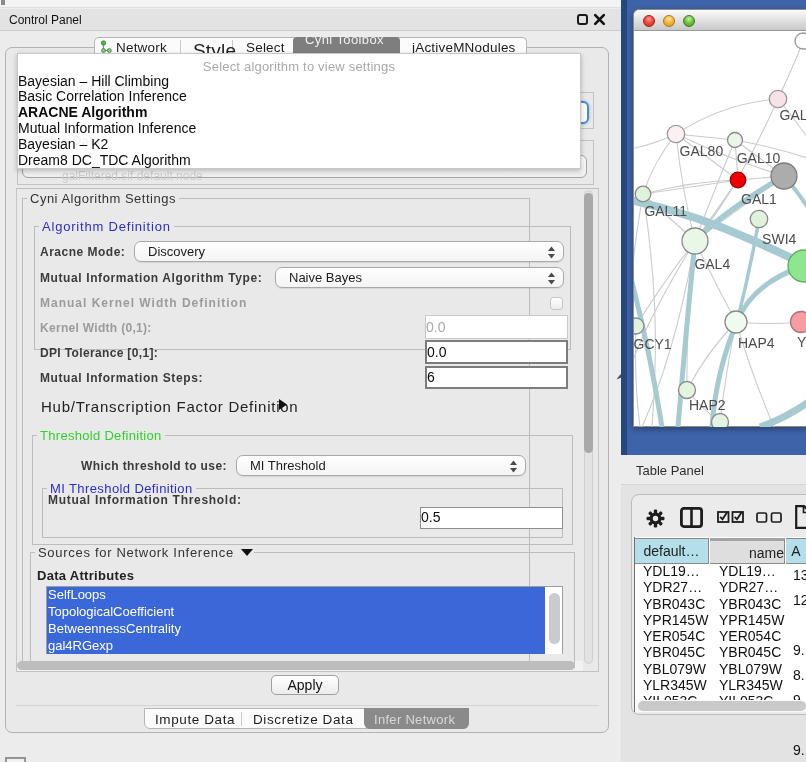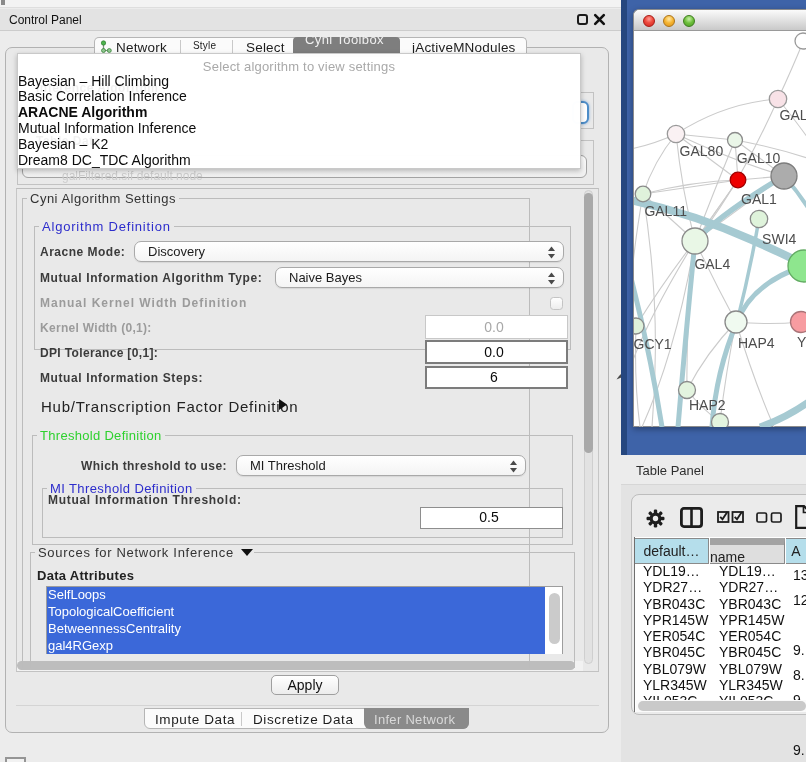--- a/index.html
+++ b/index.html
@@ -1,21 +1,21 @@
 <!DOCTYPE html>
 <html><head><meta charset="utf-8"><style>
 *{margin:0;padding:0;box-sizing:border-box}
 html,body{width:806px;height:762px;overflow:hidden;background:#ececec;font-family:"Liberation Sans",sans-serif}
 .abs{position:absolute}
 .lbl{font-weight:bold;font-size:12px;color:#3b3b3b;letter-spacing:.3px}
 .dis{color:#9b9b9b}
 .combo{position:absolute;border:1px solid #a9a9a9;border-radius:7px;background:linear-gradient(#ffffff,#f4f4f4);box-shadow:0 1px 1px rgba(0,0,0,.08)}
 .combo .ctxt{position:absolute;left:13px;top:2px;font-size:13px;color:#1c1c1c}
 .carr{position:absolute;right:7px;top:4px}
-.field{position:absolute;background:#fff;font-size:14px;color:#0a0a0a;text-align:center;padding-right:5px}
+.field{position:absolute;background:#fff;font-size:14px;color:#0a0a0a;text-align:left;padding-right:5px}
 .gbox{position:absolute;border:1px solid #bcbcbc}
 .gtit{position:absolute;top:-8px;left:4px;background:#e9e9e9;padding:0 3px;font-size:13px;color:#333;white-space:nowrap}
 </style></head>
 <body>
 
 <div class="abs" style="left:0;top:0;width:621px;height:762px;background:#ececec"></div>
 <div class="abs" style="left:0;top:0;width:621px;height:8px;background:#f3f3f3;border-bottom:1px solid #dedede"></div>
 <div class="abs" style="left:1px;top:0;width:4px;height:5px;background:#8a8a8a"></div>
 
 <div class="abs" style="left:0;top:9px;width:621px;height:22px;background:#e3e3e3;border-bottom:1px solid #cccccc"></div>
@@ -32,21 +32,21 @@
 <div class="abs" style="left:180px;top:40px;width:1px;height:14px;background:#c9c9c9"></div>
 <div class="abs" style="left:232px;top:40px;width:1px;height:14px;background:#c9c9c9"></div>
 <div class="abs" style="left:293px;top:37px;width:107px;height:20px;background:#7e7e7e;border-radius:4px 4px 0 0"></div>
 <svg class="abs" style="left:100px;top:40px" width="12" height="14" viewBox="0 0 12 14">
       <path d="M3.5 3.5 L3.5 10.5 M3.5 10.5 L9 10.5" stroke="#7f8f7f" stroke-width="1.2" fill="none"></path>
       <circle cx="3.5" cy="3" r="2.2" fill="#4db34d" stroke="#2e7d2e" stroke-width=".7"></circle>
       <circle cx="3.5" cy="10.5" r="2" fill="#8fc98f" stroke="#2e7d2e" stroke-width=".7"></circle>
       <circle cx="9.3" cy="10.5" r="2" fill="#8fc98f" stroke="#2e7d2e" stroke-width=".7"></circle>
     </svg>
 <div class="abs" style="left:116px;top:40px;font-size:13.5px;color:#1d1d1d;letter-spacing:.2px">Network</div>
-<div class="abs" style="left:193px;top:40px;font-size:10px;color:#1d1d1d;letter-spacing:.2px">Style</div>
+<div class="abs" style="left:193px;top:40px;font-size:19px;color:#1d1d1d;letter-spacing:.2px">Style</div>
 <div class="abs" style="left:246px;top:40px;font-size:13.5px;color:#1d1d1d;letter-spacing:.2px">Select</div>
 <div class="abs" style="left:305px;top:32px;font-size:13px;color:#f0f0f0;letter-spacing:.4px">Cyni Toolbox</div>
 <div class="abs" style="left:412px;top:40px;font-size:13.5px;color:#1d1d1d;letter-spacing:.2px">jActiveMNodules</div>
 </div>
 
 <div id="content">
 
 <div class="abs" style="left:17px;top:92px;width:577px;height:37px;border:1px solid #c2c2c2"></div>
 <div class="abs" style="left:572px;top:101px;width:17px;height:23px;background:#fff;border:2.5px solid #4d8dc8;border-radius:6px;box-shadow:0 0 3px #7aa8d8"></div>
 
@@ -273,21 +273,21 @@
       <rect x="1" y="1" width="9.5" height="9" rx="1.5" fill="none" stroke="#1d1d1d" stroke-width="1.7"></rect>
       <rect x="15.5" y="1" width="9.5" height="9" rx="1.5" fill="none" stroke="#1d1d1d" stroke-width="1.7"></rect>
     </svg>
 <svg class="abs" style="left:794px;top:505px" width="12" height="24" viewBox="0 0 12 24">
       <path d="M2.2 1.2 L10 1.2 L16 7 L16 22.8 L2.2 22.8 Z" fill="#ebebeb" stroke="#1d1d1d" stroke-width="2.2"></path>
       <path d="M9.5 1.5 L9.5 7.5 L16 7.5" fill="none" stroke="#1d1d1d" stroke-width="1.7"></path>
     </svg>
 
 <div class="abs" style="left:634px;top:537px;width:172px;height:175px;background:#fff;border-left:1px solid #6f6f6f"></div>
 <div class="abs" style="left:635px;top:538px;width:74px;height:26px;background:#b5deeb;border-right:1px solid #8a8a8a;border-top:1px solid #8a8a8a;border-bottom:1px solid #8a8a8a;font-size:14px;color:#222;text-align:center;line-height:25px">default…</div>
-<div class="abs" style="left:710px;top:538px;width:75px;height:26px;background:#dedede;border-right:1px solid #8a8a8a;border-top:7px solid #a3a3a3;border-bottom:1px solid #8a8a8a;font-size:14px;color:#222;text-align:left;line-height:25px">name</div>
+<div class="abs" style="left:710px;top:538px;width:75px;height:26px;background:#dedede;border-right:1px solid #8a8a8a;border-top:3px solid #a3a3a3;border-bottom:1px solid #8a8a8a;font-size:14px;color:#222;text-align:right;line-height:25px">name</div>
 <div class="abs" style="left:786px;top:538px;width:20px;height:26px;background:#b5deeb;border-top:1px solid #8a8a8a;border-bottom:1px solid #8a8a8a;font-size:14px;color:#222;text-align:center;line-height:25px">A</div>
 <div class="abs" style="left:643px;top:563px;width:70px;font-size:14px;color:#111;line-height:16.3px;white-space:nowrap">YDL19…<br>YDR27…<br>YBR043C<br>YPR145W<br>YER054C<br>YBR045C<br>YBL079W<br>YLR345W<br>YIL053C</div>
 <div class="abs" style="left:719px;top:563px;width:70px;font-size:14px;color:#111;line-height:16.3px;white-space:nowrap">YDL19…<br>YDR27…<br>YBR043C<br>YPR145W<br>YER054C<br>YBR045C<br>YBL079W<br>YLR345W<br>YIL053C</div>
 <div class="abs" style="left:793px;top:563px;width:13px;font-size:14px;color:#111;line-height:25px;white-space:nowrap;overflow:hidden">13<br>12<br>&nbsp;<br>9.<br>8.<br>9.<br>&nbsp;<br>9.<br>9.</div>
 
 <div class="abs" style="left:636px;top:700px;width:170px;height:12px;background:#fafafa"></div>
 <div class="abs" style="left:638px;top:701px;width:168px;height:10px;background:#c9c9c9;border-radius:5px"></div>
 </div>
 
 <div id="popup">

